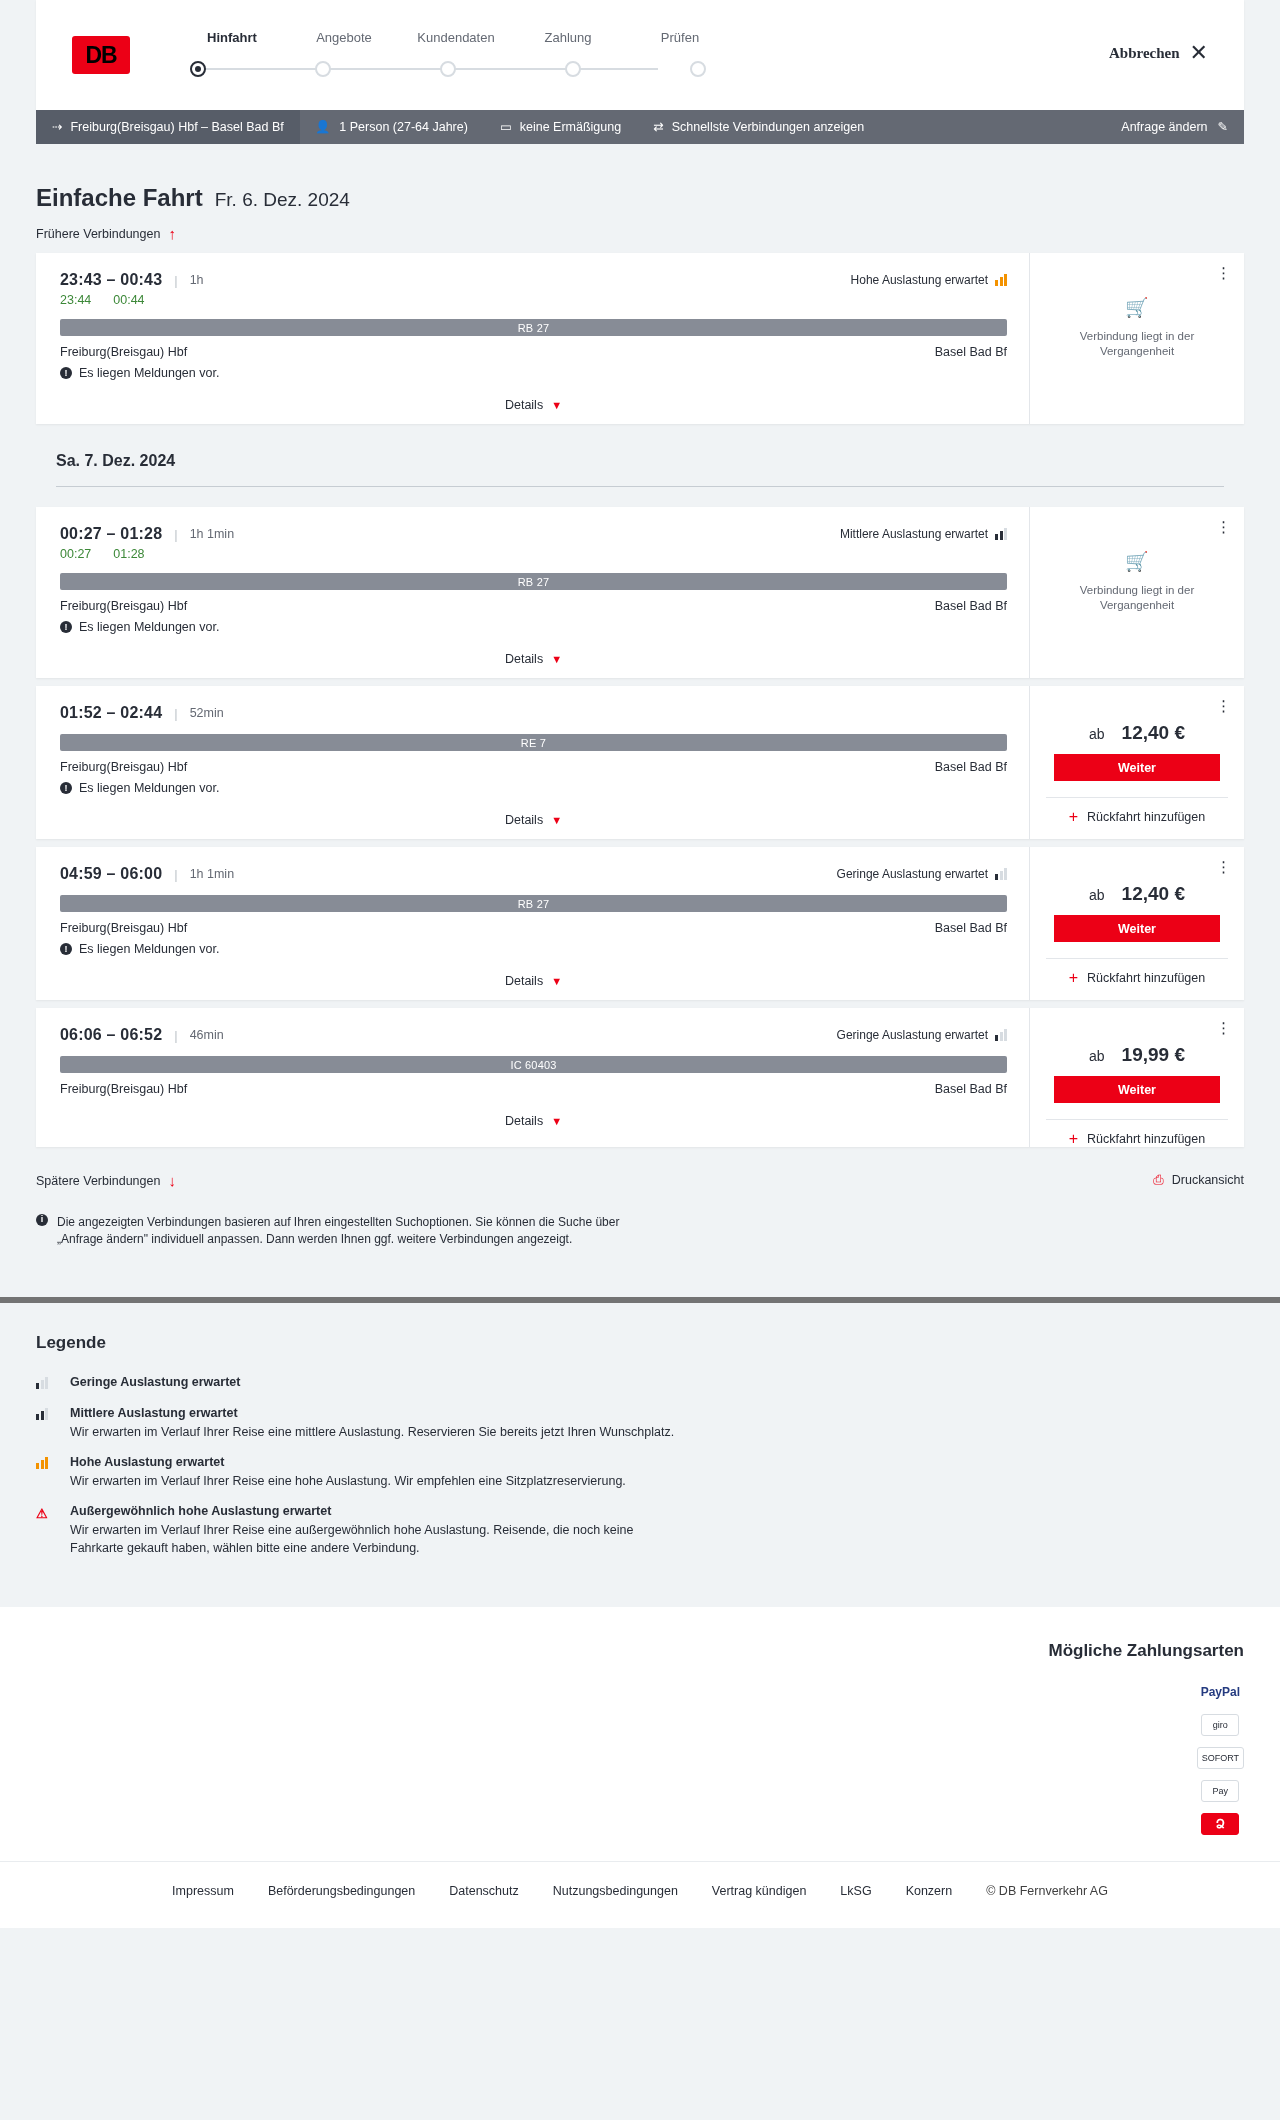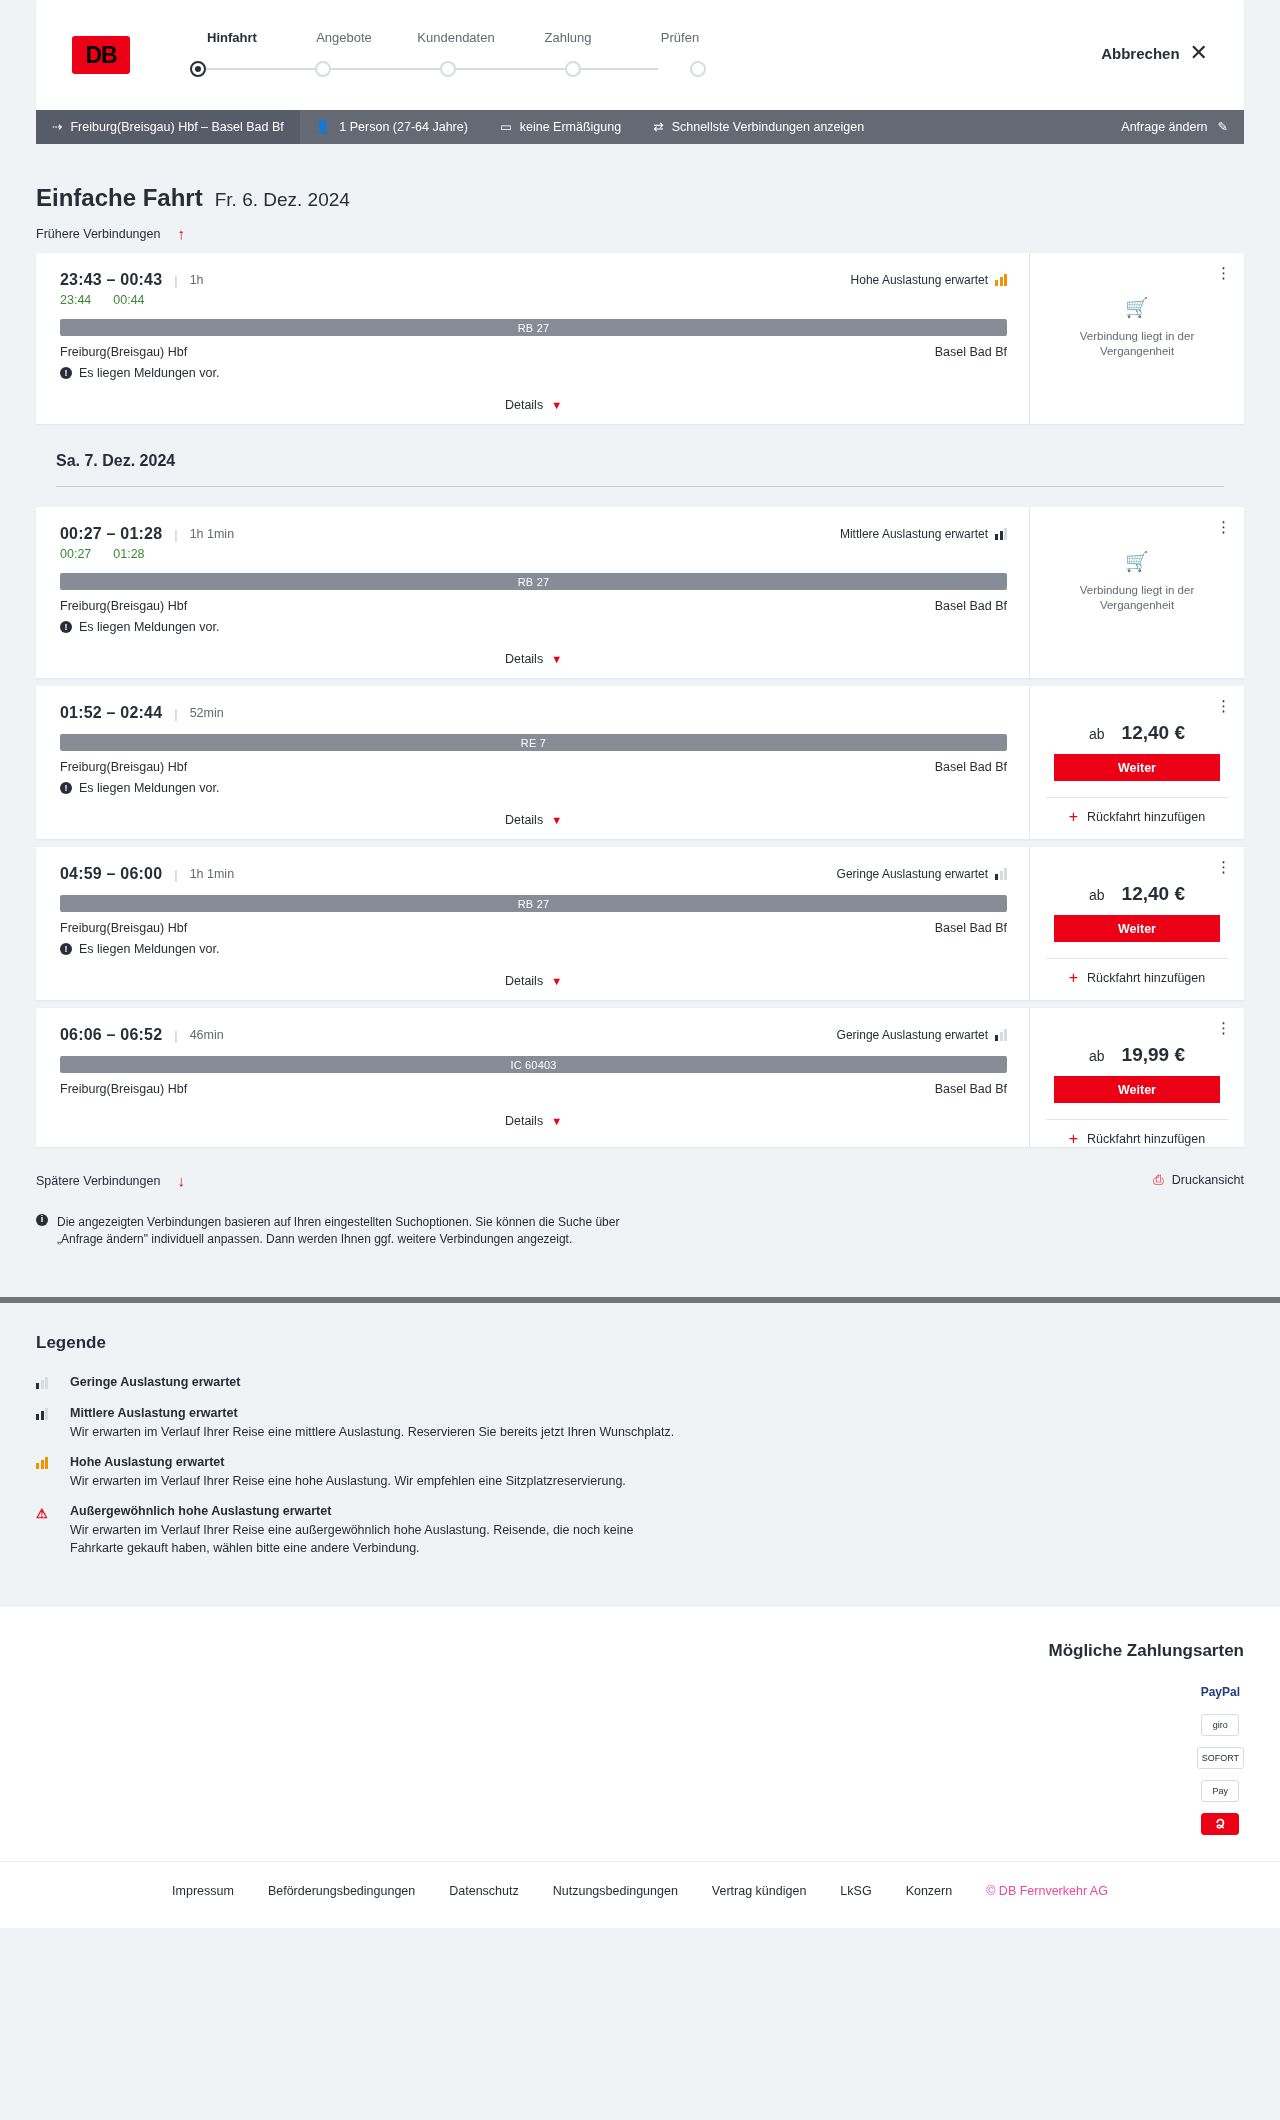--- a/index.html
+++ b/index.html
@@ -46,21 +46,21 @@
     background:#fff; border:2px solid #d7dce1;
   }
   .dot.filled { border-color:#282d37; }
   .dot.filled:after {
     content:""; position:absolute; left:3px; top:3px; width:6px; height:6px;
     background:#282d37; border-radius:50%;
   }
   .cancel {
     position:absolute; right:36px; top:42px;
     display:flex; align-items:center; gap:10px;
-    font-size:15px; font-weight:bold; cursor:pointer;
+    font-size:15px; font-weight:bold; cursor:pointer;font-family:Liberation Serif, serif;
   }
   .cancel .x { font-size:22px; font-weight:normal; line-height:1; }
 
   
   .summary {
     margin: 0 36px;
     background:#646973; color:#fff;
     height:34px; display:flex; align-items:center;
     font-size:12.5px;
     position: relative;
@@ -75,21 +75,21 @@
   .ic { display:inline-block; line-height:1; }
 
   
   .content { padding: 0 36px; }
   h1.title {
     font-size: 24px; margin: 40px 0 0 0; font-weight:bold;
     display:flex; align-items:baseline; gap:12px;
   }
   h1.title .date { font-size:19px; font-weight:normal; }
   .earlier, .later {
-    display:flex; align-items:center; gap:17px;
+    display:flex; align-items:center; gap:8px;
     font-size:12.5px; color:#282d37; margin-top:14px; cursor:pointer;
   }
   .arrow-up, .arrow-down { color:#ec0016; font-size:15px; line-height:1; }
 
   .conn-list { margin-top: 12px; }
   .conn {
     background:#fff; display:flex; margin-bottom:8px;
     box-shadow: 0 1px 2px rgba(0,0,0,0.06);
   }
   .conn .left { flex:1; padding: 18px 22px 0 24px; position:relative; }
@@ -192,21 +192,21 @@
     display:flex; align-items:center; justify-content:center;
     font-size:9px; background:#fff; padding: 0 4px; color:#282d37;
   }
   .pay-chip.pp { border:0; font-size:12px; font-weight:bold; color:#253b80; gap:2px; }
   .pay-chip.red { background:#ec0016; border-color:#ec0016; color:#fff; font-weight:bold; font-size:12px; }
 
   
   .footer { background:#fff; border-top:1px solid #e9ecef; padding: 22px 0 30px 0; }
   .flinks { display:flex; justify-content:center; gap:34px; font-size:12.5px; }
   .flinks a { color:#282d37; text-decoration:none; cursor:pointer; }
-  .fcopy { color:#ec4899; font-size:12.5px; }
+  .fcopy { color:#404040; font-size:12.5px; }
 </style>
 </head>
 <body>
 
 <div class="page">
 
   <div class="stepper-wrap">
     <div class="db-logo">DB</div>
 
     <div class="steps">

